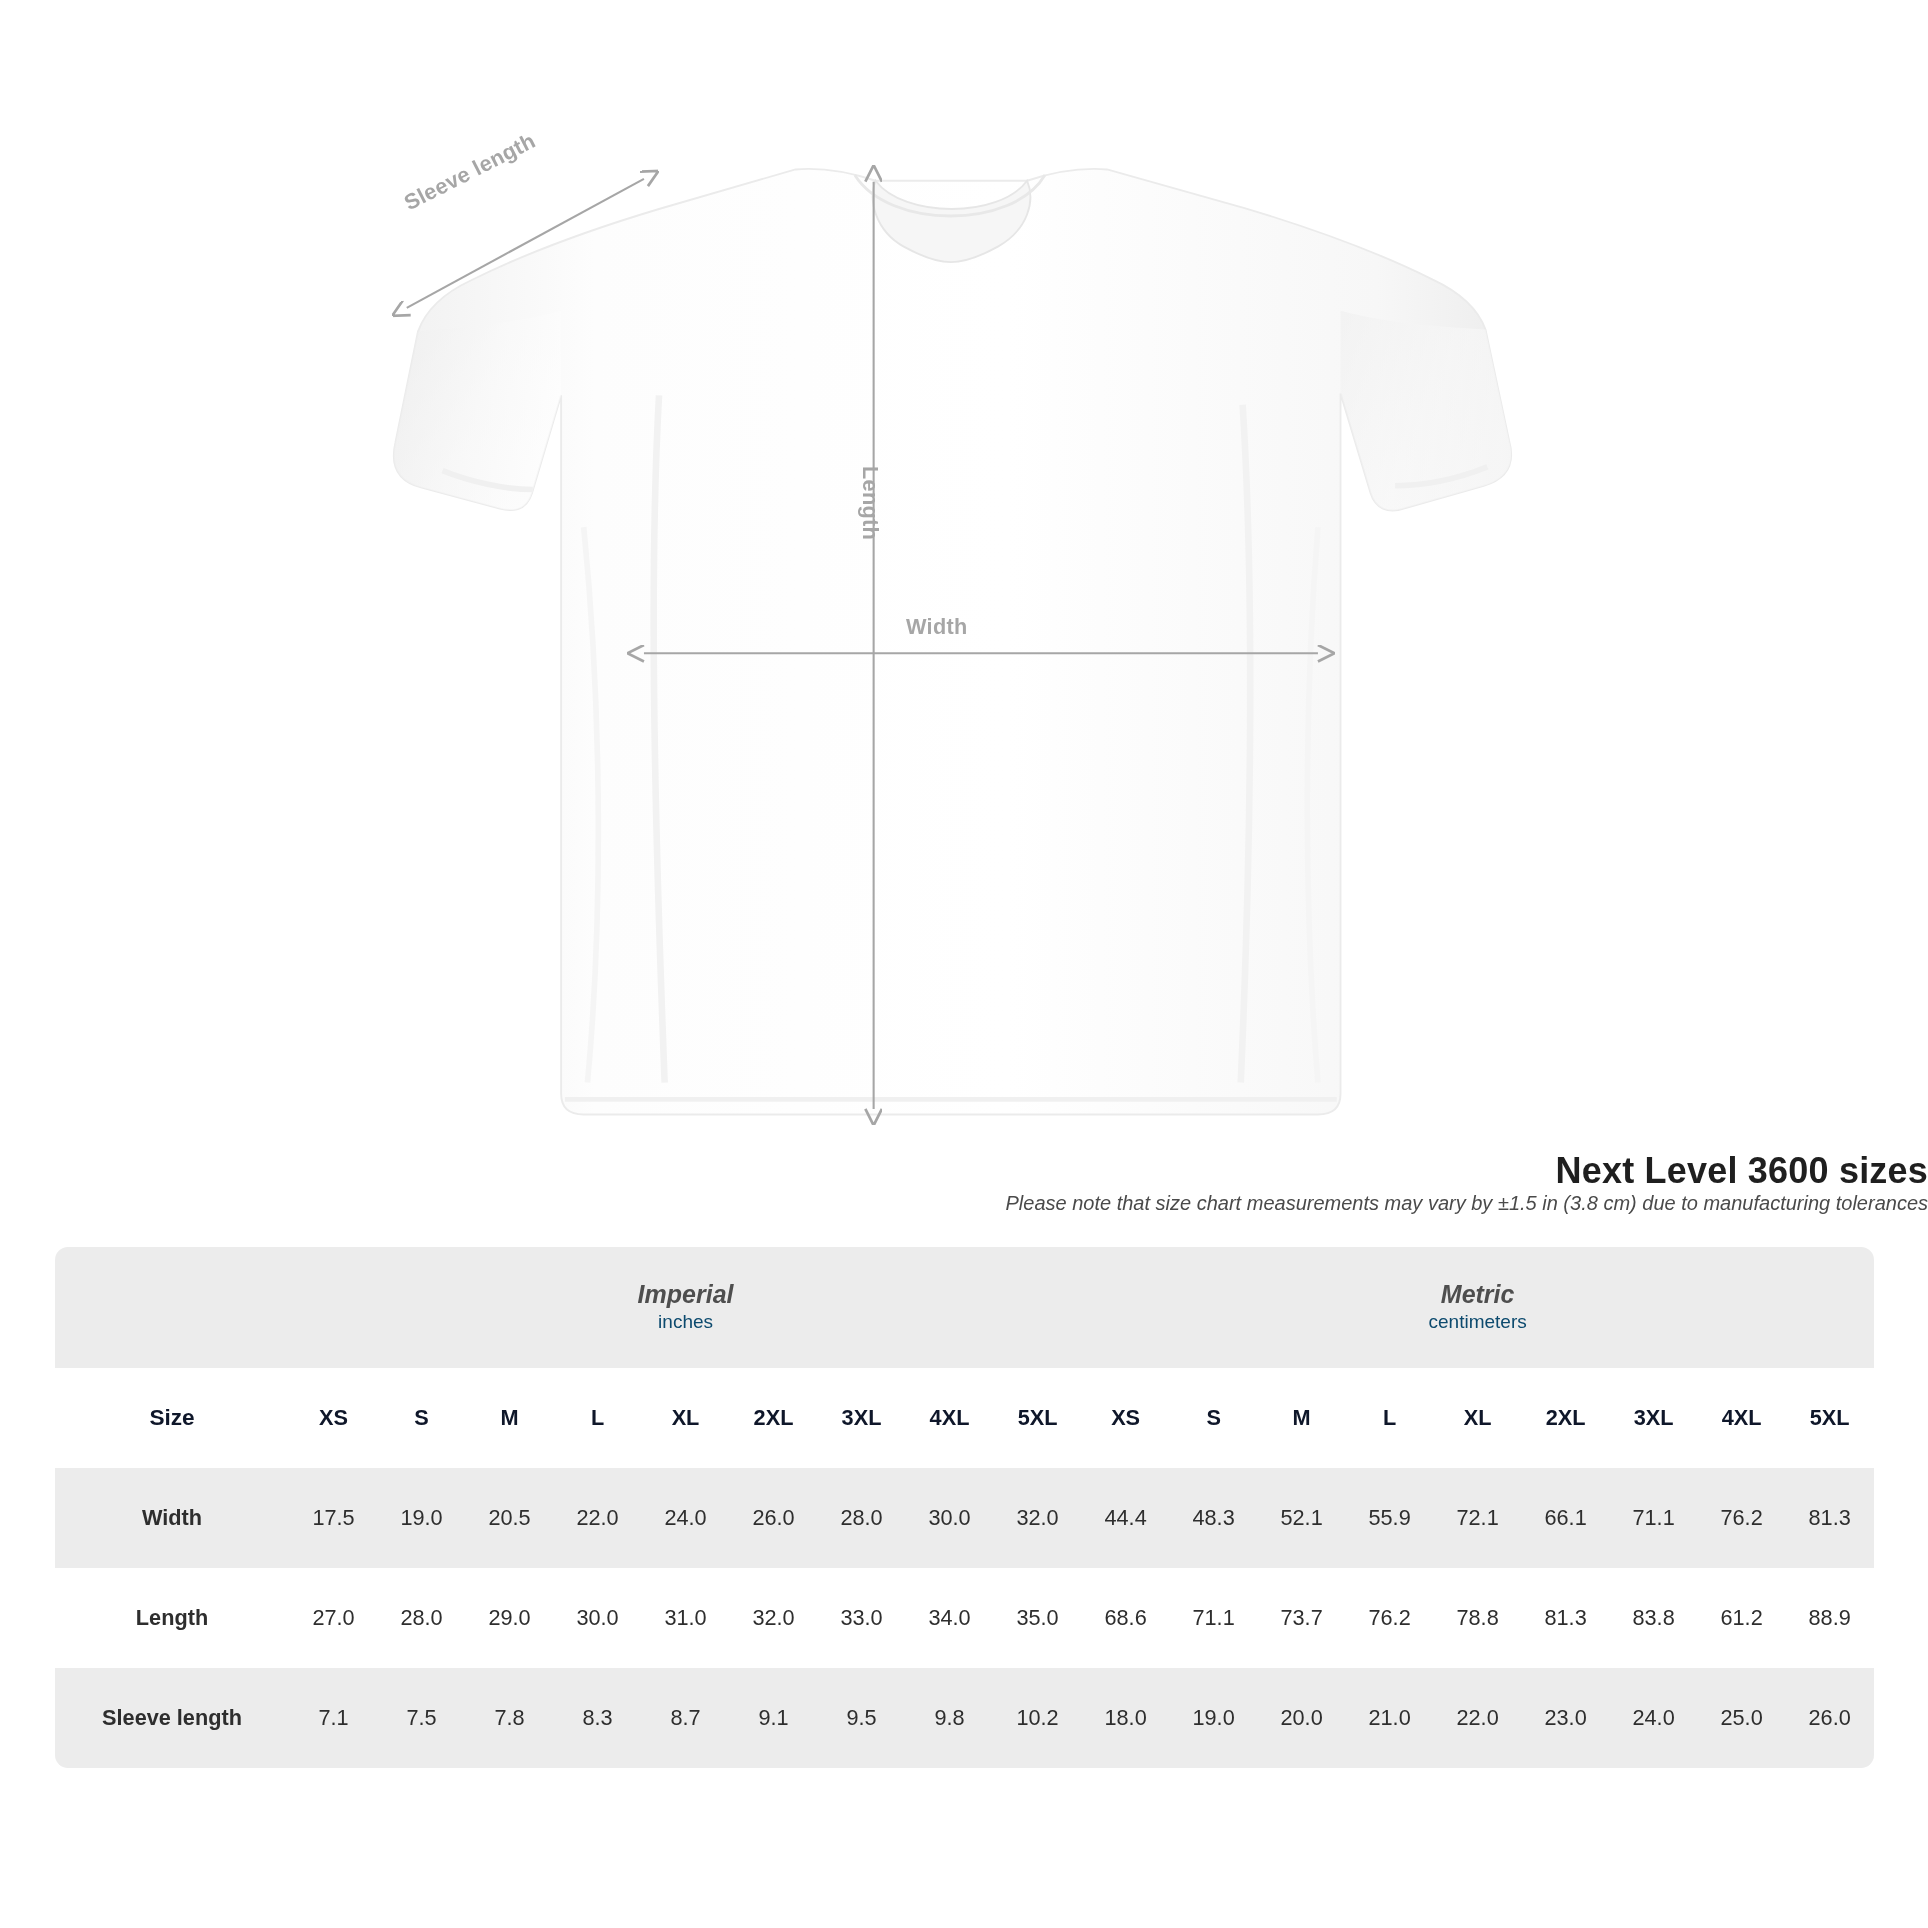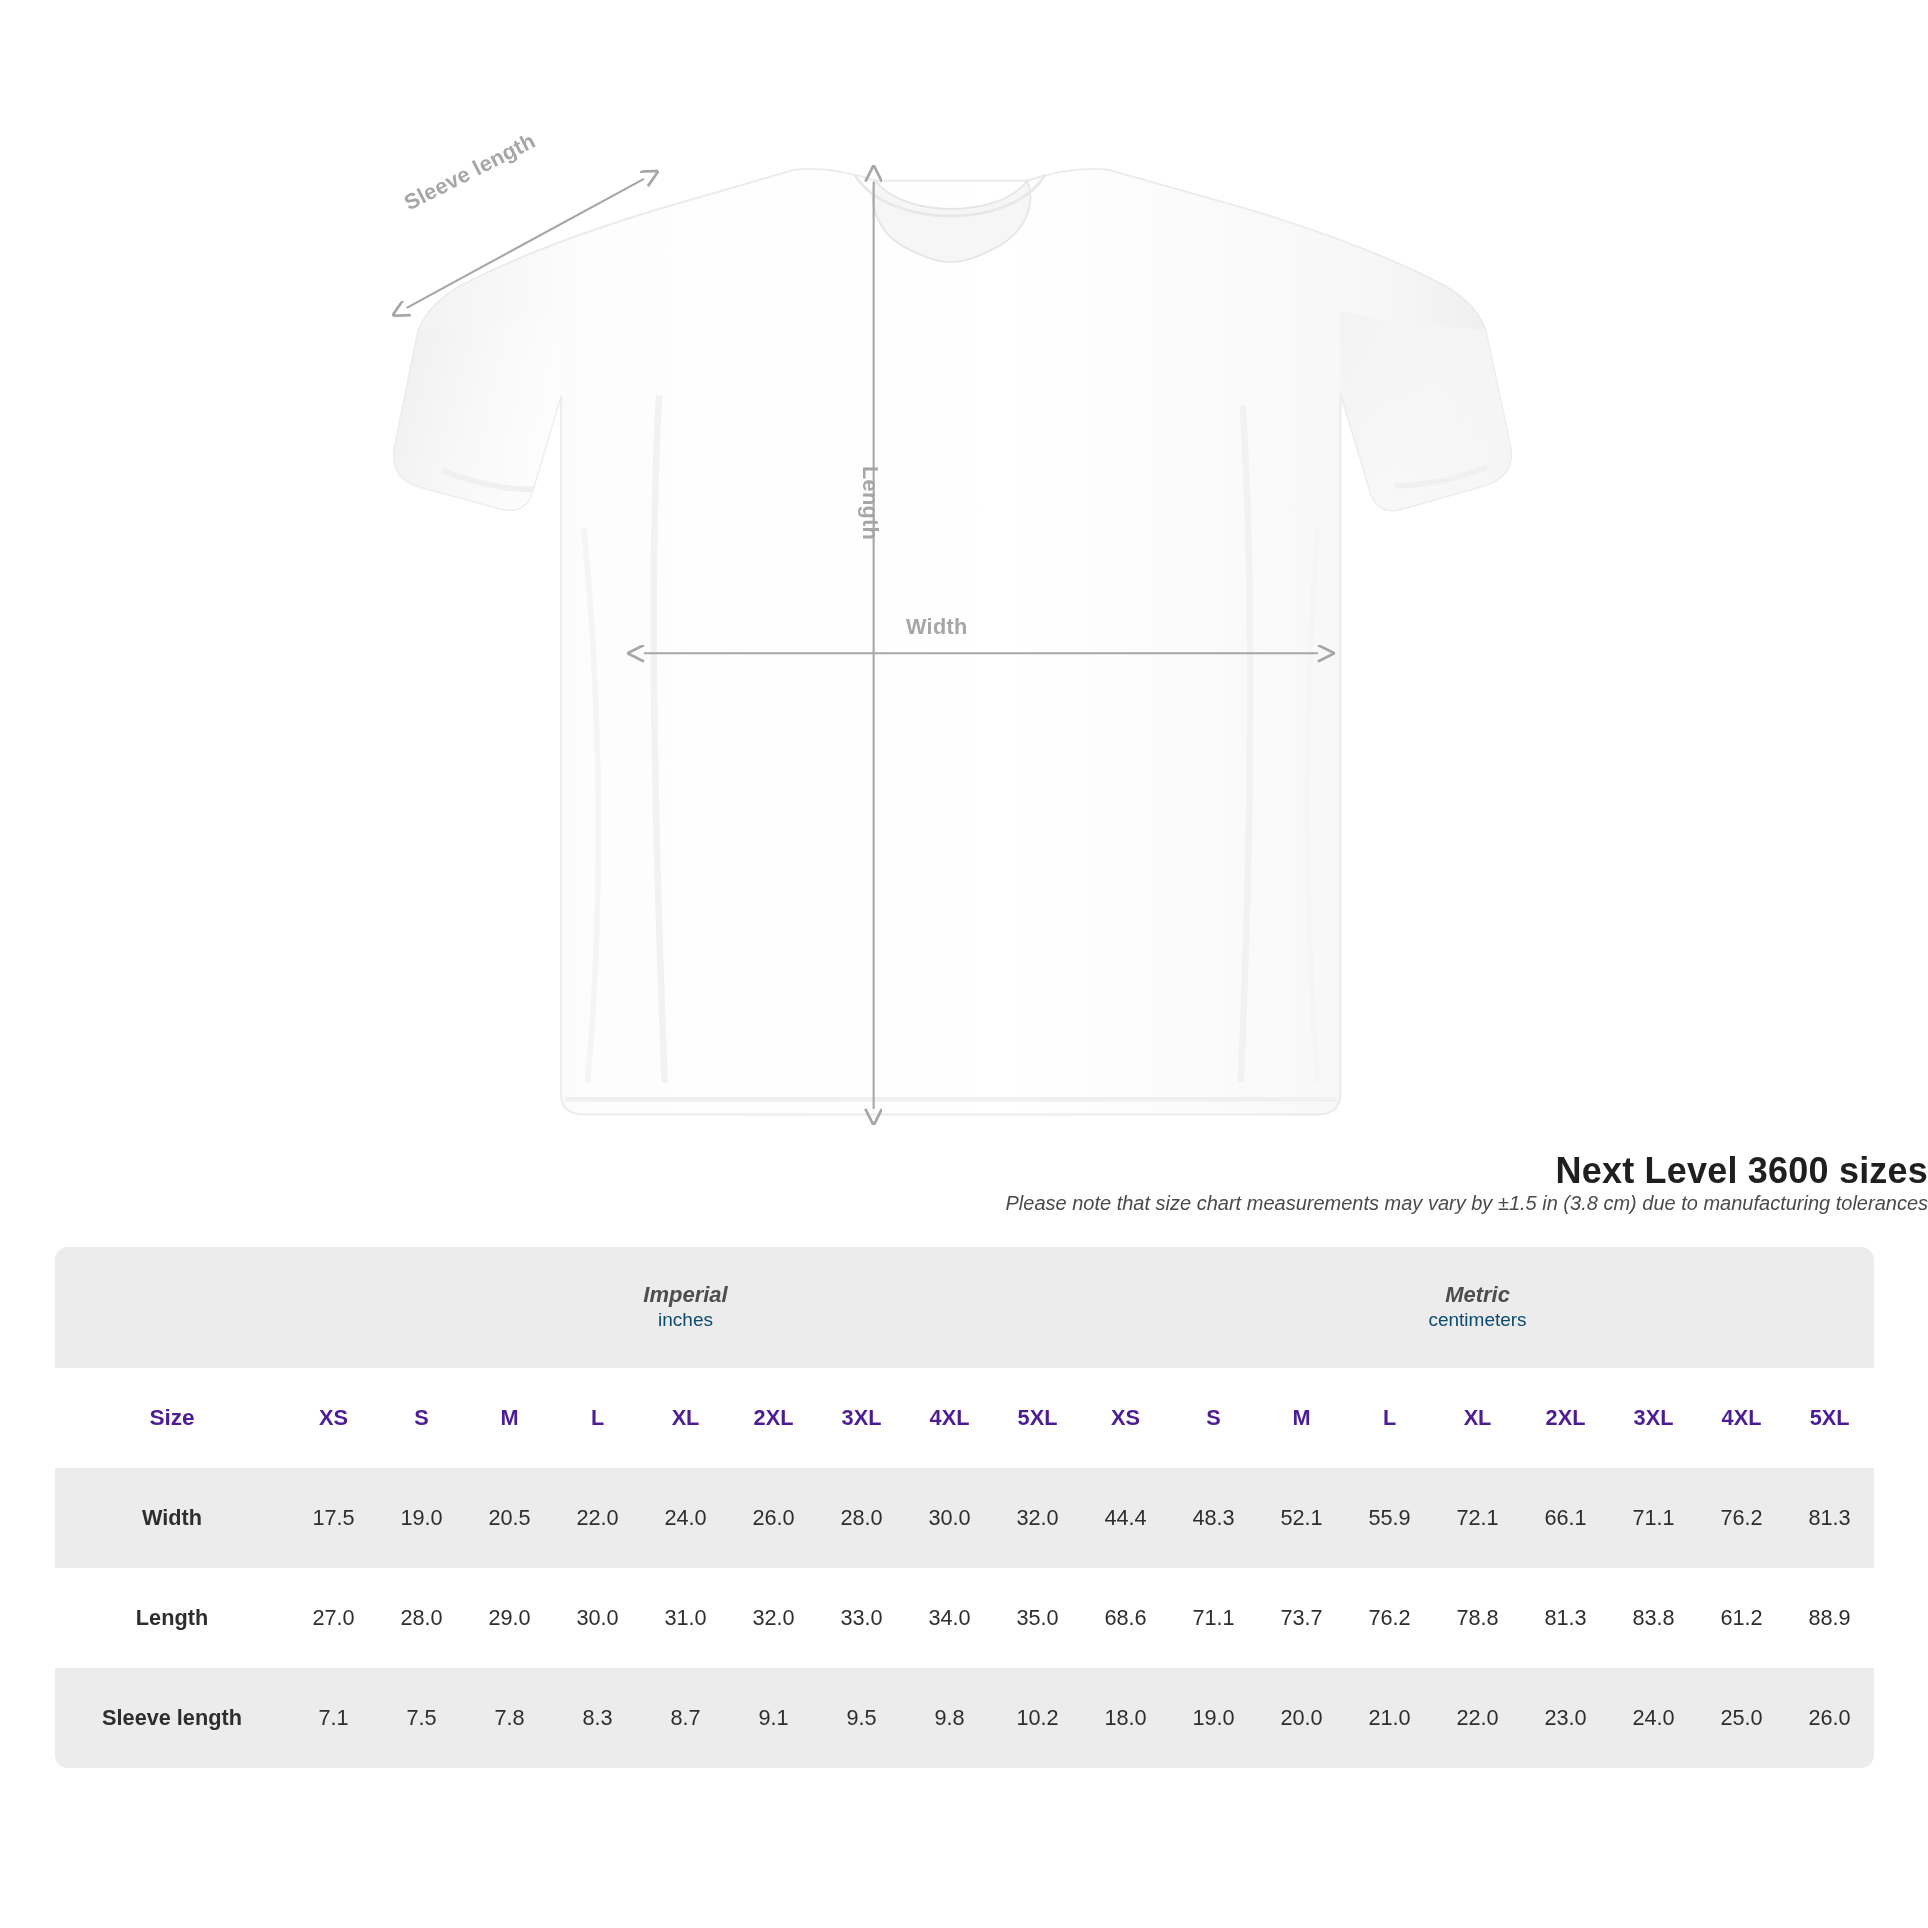--- a/index.html
+++ b/index.html
@@ -96,36 +96,36 @@
   }
   .unit-head-cell {
     background: #ececec;
     height: 121px;
     padding: 0;
   }
   .unit-head-cell.corner {
     background: #ececec;
   }
   .unit-name {
-    font-size: 22px;
+    font-size: 25px;
     font-weight: bold;
     font-style: italic;
     color: #4e4e4e;
     line-height: 1.15;
   }
   .unit-sub {
     font-size: 19px;
     color: #0c4a6e;
     line-height: 1.4;
   }
   tr.head-row td {
     background: #ffffff;
     height: 98px;
     font-weight: bold;
-    color: #4c1d95;
+    color: #0f172a;
   }
   tr.head-row td.rowlabel {
     font-size: 22.6px;
   }
   tr.data-row td {
     height: 98px;
   }
   tr.stripe td {
     background: #ececec;
   }

